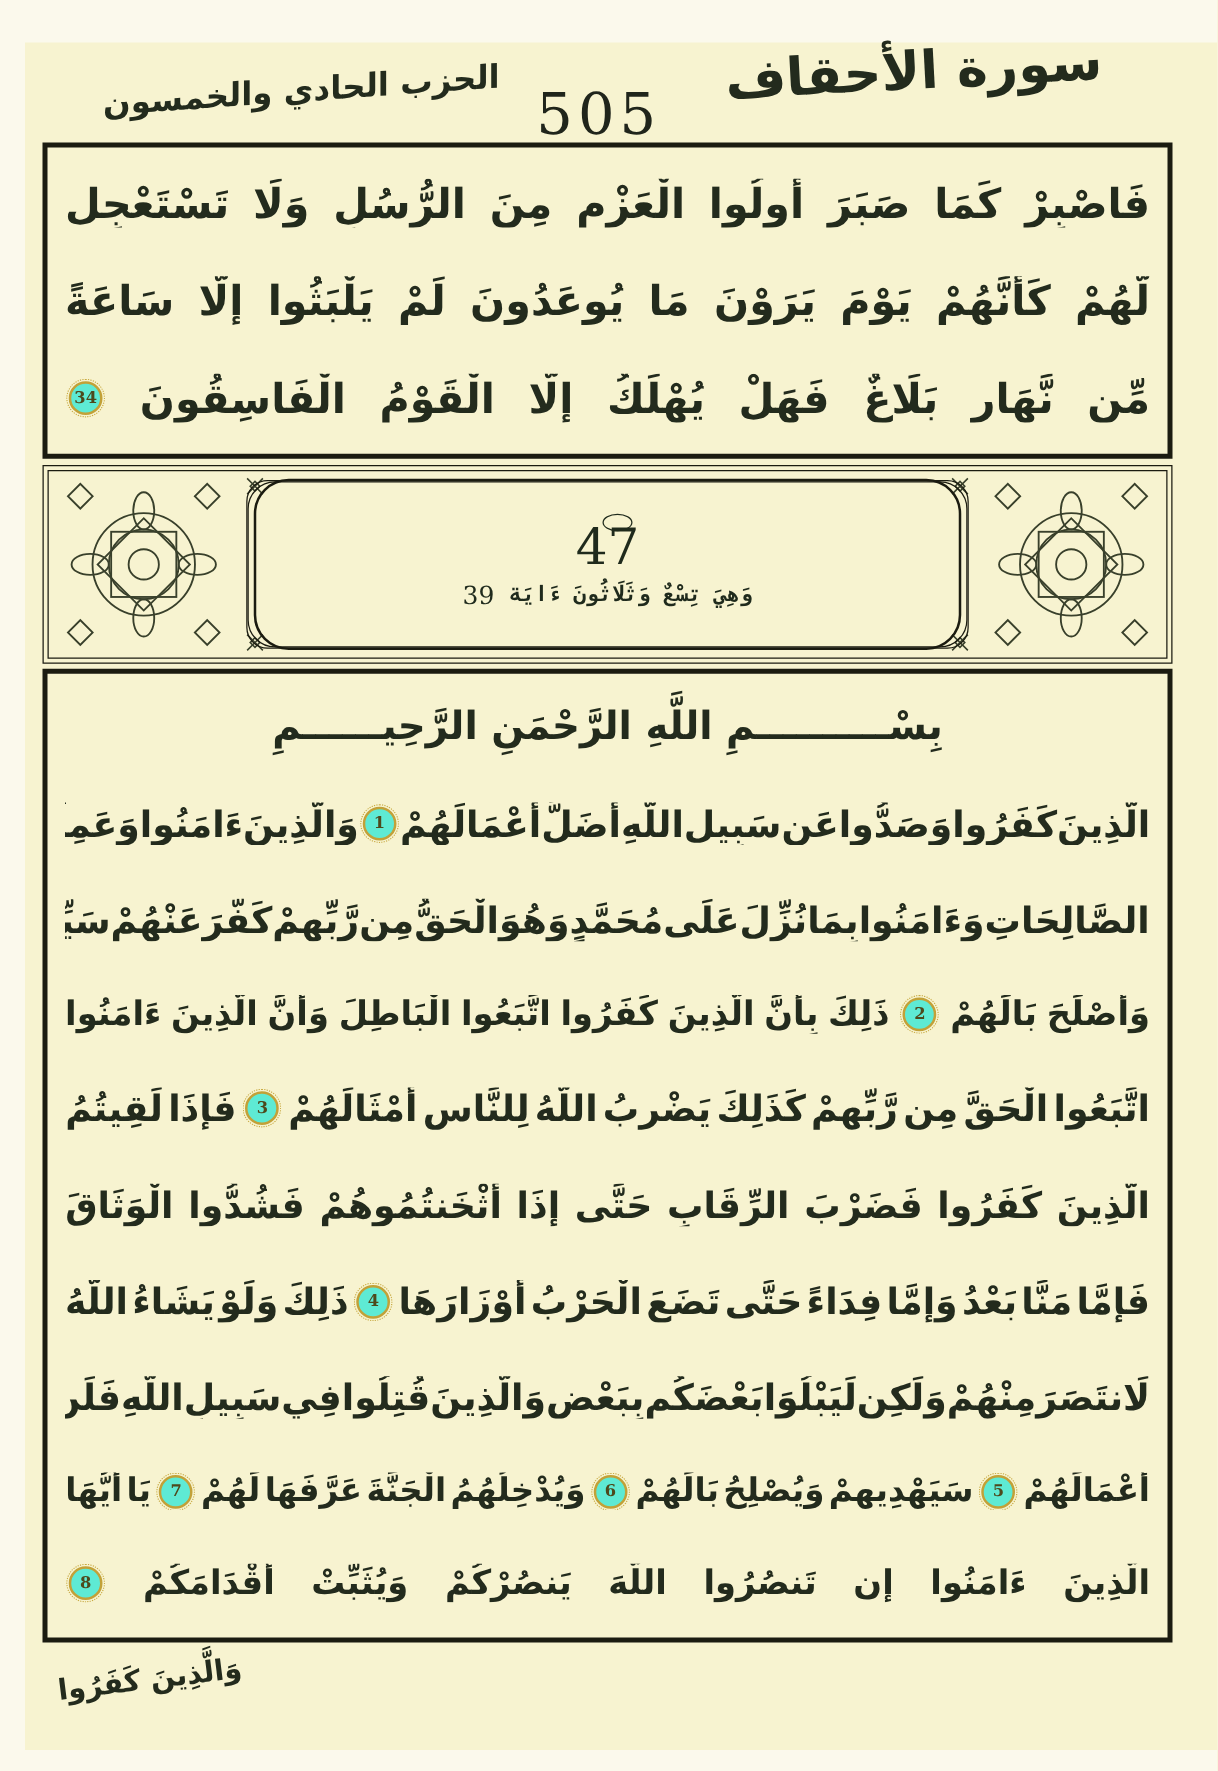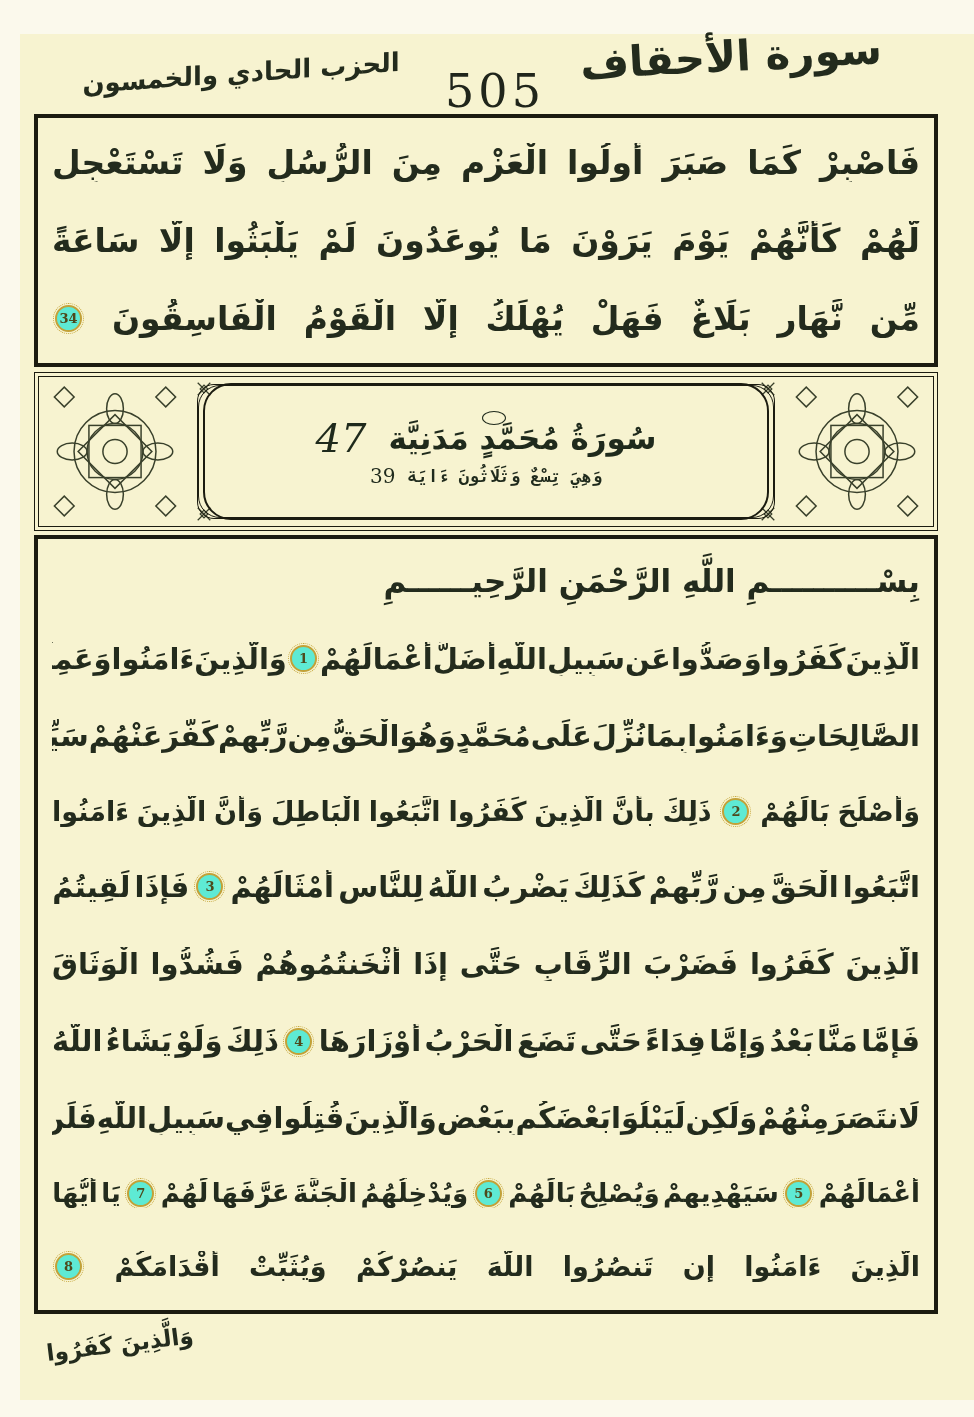--- a/index.html
+++ b/index.html
@@ -13,21 +13,21 @@
     background:#f7f3d0;
   }
   
   .header-hizb{
     position:absolute;left:62px;top:24px;
     font-weight:bold;font-size:26px;color:#232b1d;
     transform:rotate(-4deg) skewX(-4deg);
     direction:rtl;
   }
   .header-page{
-    position:absolute;left:400px;top:30px;width:150px;text-align:center;
+    position:absolute;left:384px;top:30px;width:150px;text-align:center;
     font-family:"DejaVu Serif",serif;font-size:46px;color:#20251b;
     letter-spacing:4px;
   }
   .header-surah{
     position:absolute;right:92px;top:-2px;
     font-weight:bold;font-size:42px;color:#232b1d;
     transform:rotate(-3deg);
     direction:rtl;
   }
   
@@ -52,21 +52,21 @@
   .qword{flex:0 0 auto;white-space:pre;}
   .vmark{
     flex:0 0 auto;width:27px;height:27px;box-sizing:border-box;
     border:2px solid #c2a138;border-radius:50%;
     outline:1px dotted #c9ab45;outline-offset:1px;
     display:flex;align-items:center;justify-content:center;
     font-family:"DejaVu Serif",serif;font-weight:bold;font-size:13px;color:#4d491c;
     margin:0 3px;background:#5eead4;
   }
   .bismillah{
-    direction:rtl;color:#232b1d;
+    text-align:center;direction:rtl;color:#232b1d;
     font-weight:bold;font-size:31px;
   }
   
   .band{
     position:absolute;left:14px;top:338px;width:904px;height:159px;
     box-sizing:border-box;border:1.5px solid #1b1b10;padding:3px;
     background:#f7f3d0;
   }
   .band-inner{
     border:1px solid #1b1b10;height:100%;box-sizing:border-box;
@@ -76,21 +76,21 @@
   .rosette svg{width:100%;height:100%;display:block;}
   .cart-wrap{flex:1;position:relative;margin:3px 2px;}
   .cart-outer{position:absolute;inset:3px 10px;border:2px solid #1b1b10;border-radius:28px;}
   .cart-mid{position:absolute;inset:5px;border:1px solid #1b1b10;border-radius:22px;}
   .cart-inner{
     position:absolute;inset:4px;border:1px solid #1b1b10;border-radius:17px;
     display:flex;flex-direction:column;align-items:center;justify-content:center;gap:3px;
   }
   .title-row{display:flex;direction:rtl;align-items:center;gap:22px;}
   .surah-title{font-weight:bold;font-size:31px;color:#1f2a1c;direction:rtl;}
-  .surah-num{font-family:"DejaVu Serif",serif;font-style:italic;font-size:40px;color:#1f2a1c;}
+  .surah-num{font-family:"DejaVu Serif",serif;font-size:40px;color:#1f2a1c;}
   .sub-row{display:flex;direction:rtl;align-items:center;gap:12px;}
   .surah-sub{font-weight:bold;font-size:17px;color:#1f2a1c;direction:rtl;font-family:Liberation Mono, monospace;}
   .surah-subnum{font-family:"DejaVu Serif",serif;font-size:20px;color:#1f2a1c;}
   .pbuh-mark{
     position:absolute;top:26px;left:50%;margin-left:-4px;
     width:22px;height:12px;border:1px solid #1f2a1c;border-radius:50%;
   }
   .xmotif{position:absolute;width:18px;height:18px;}
   .xmotif svg{width:100%;height:100%;display:block;}
   .xm-tl{top:0;left:2px;} .xm-tr{top:0;right:2px;}
@@ -193,21 +193,20 @@
             <path d="M3 3 L17 17 M17 3 L3 17"></path>
               <rect x="7" y="7" width="6" height="6" transform="rotate(45 10 10)"></rect>
           </svg>
           </span>
 
         <div class="cart-outer"></div>
         <div class="cart-mid"></div>
         <div class="cart-inner">
           <span class="pbuh-mark"></span>
           <div class="title-row">
-            <span class="surah-title">سُورَةُ مُحَمَّدٍ مَدَنِيَّة</span>
             <span class="surah-num">47</span>
           </div>
           <div class="sub-row">
             <span class="surah-sub">وَهِيَ تِسْعٌ وَثَلَاثُونَ ءَايَة</span>
             <span class="surah-subnum">39</span>
           </div>
         </div>
       </div>
 
       <div class="rosette">

